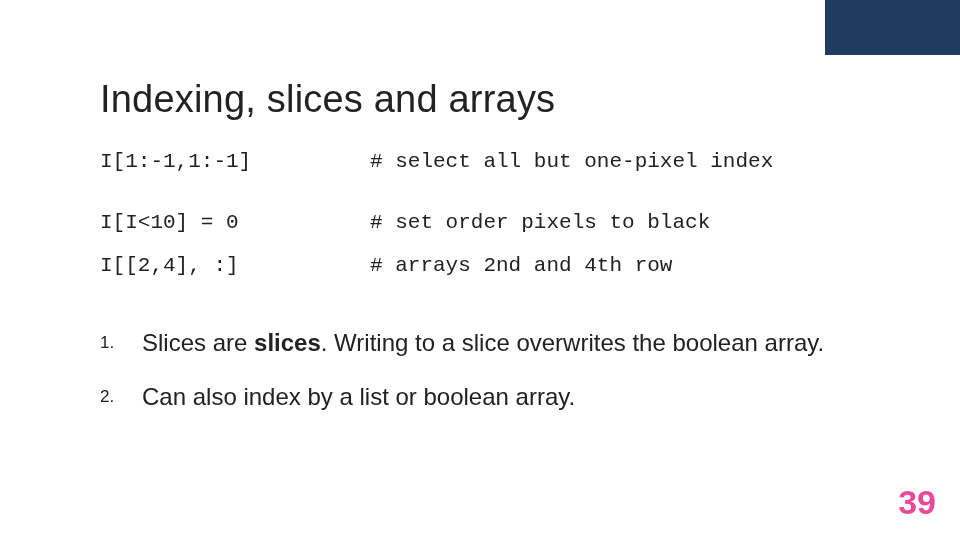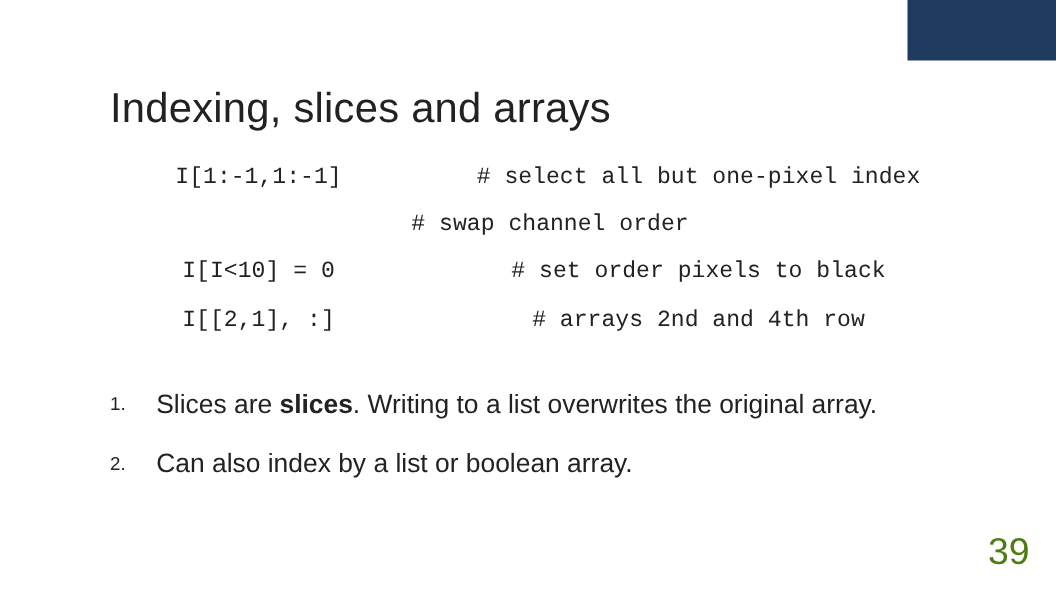--- a/index.html
+++ b/index.html
@@ -1,63 +1,62 @@
 <!DOCTYPE html>
 <html><head>
 <meta charset="utf-8">
 <style>
   * { margin: 0; padding: 0; box-sizing: border-box; }
   html, body { width: 960px; height: 540px; overflow: hidden; font-family: Arial, Helvetica, sans-serif; background: #fff; color: #222; }
   .slide { position: relative; width: 960px; height: 536px; }
   .accent-bar { position: absolute; top: 0; right: 0; width: 135px; height: 55px; background: #1f3b60; }
   .content { position: absolute; left: 100px; top: 78px; right: 60px; }
   .title { font-size: 38px; font-weight: 400; letter-spacing: 0.2px; margin-bottom: 28px; }
-  .code-rows { margin-top: 8px; text-align: center; }
+  .code-rows { margin-top: 8px; }
   .code-row { display: flex; font-family: "Courier New", Courier, monospace; font-size: 21px; line-height: 1.2; margin-bottom: 18px; white-space: pre; }
   .code-left { width: 270px; flex-shrink: 0; }
   .code-right { flex: 1; }
   .notes { margin-top: 48px; }
   .note-item { display: flex; font-size: 24px; line-height: 1.35; margin-bottom: 22px; }
   .note-num { width: 42px; flex-shrink: 0; font-size: 17px; padding-top: 5px; }
   .note-text { flex: 1; }
   .note-text strong { font-weight: 700; }
-  .page-num { position: absolute; right: 24px; bottom: 14px; font-size: 34px; color: #4d7c0f; font-weight: 400; }
+  .page-num { position: absolute; right: 24px; bottom: 14px; font-size: 34px; color: #ec4899; font-weight: 700; }
 </style>
 </head>
 <body>
 
 <div class="slide">
   <div class="accent-bar"></div>
 
   <div class="content">
     <h1 class="title">Indexing, slices and arrays</h1>
 
     <div class="code-rows">
       <div class="code-row">
         <span class="code-left">I[1:-1,1:-1]</span>
         <span class="code-right"># select all but one-pixel index</span>
       </div>
       <div class="code-row">
-        <span class="code-right"># swap channel order</span>
       </div>
       <div class="code-row">
         <span class="code-left">I[I&lt;10] = 0</span>
         <span class="code-right"># set order pixels to black</span>
       </div>
       <div class="code-row">
-        <span class="code-left">I[[2,1], :]</span>
+        <span class="code-left">I[[2,4], :]</span>
         <span class="code-right"># arrays 2nd and 4th row</span>
       </div>
     </div>
 
     <div class="notes">
       <div class="note-item">
         <span class="note-num">1.</span>
         <span class="note-text">
-          <span>Slices are </span><strong>slices</strong><span>. Writing to a list overwrites the original array.</span>
+          <span>Slices are </span><strong>slices</strong><span>. Writing to a slice overwrites the boolean array.</span>
         </span>
       </div>
       <div class="note-item">
         <span class="note-num">2.</span>
         <span class="note-text">
           <span>Can also index by a list or boolean array.</span><strong></strong><span></span>
         </span>
       </div>
     </div>
   </div>

